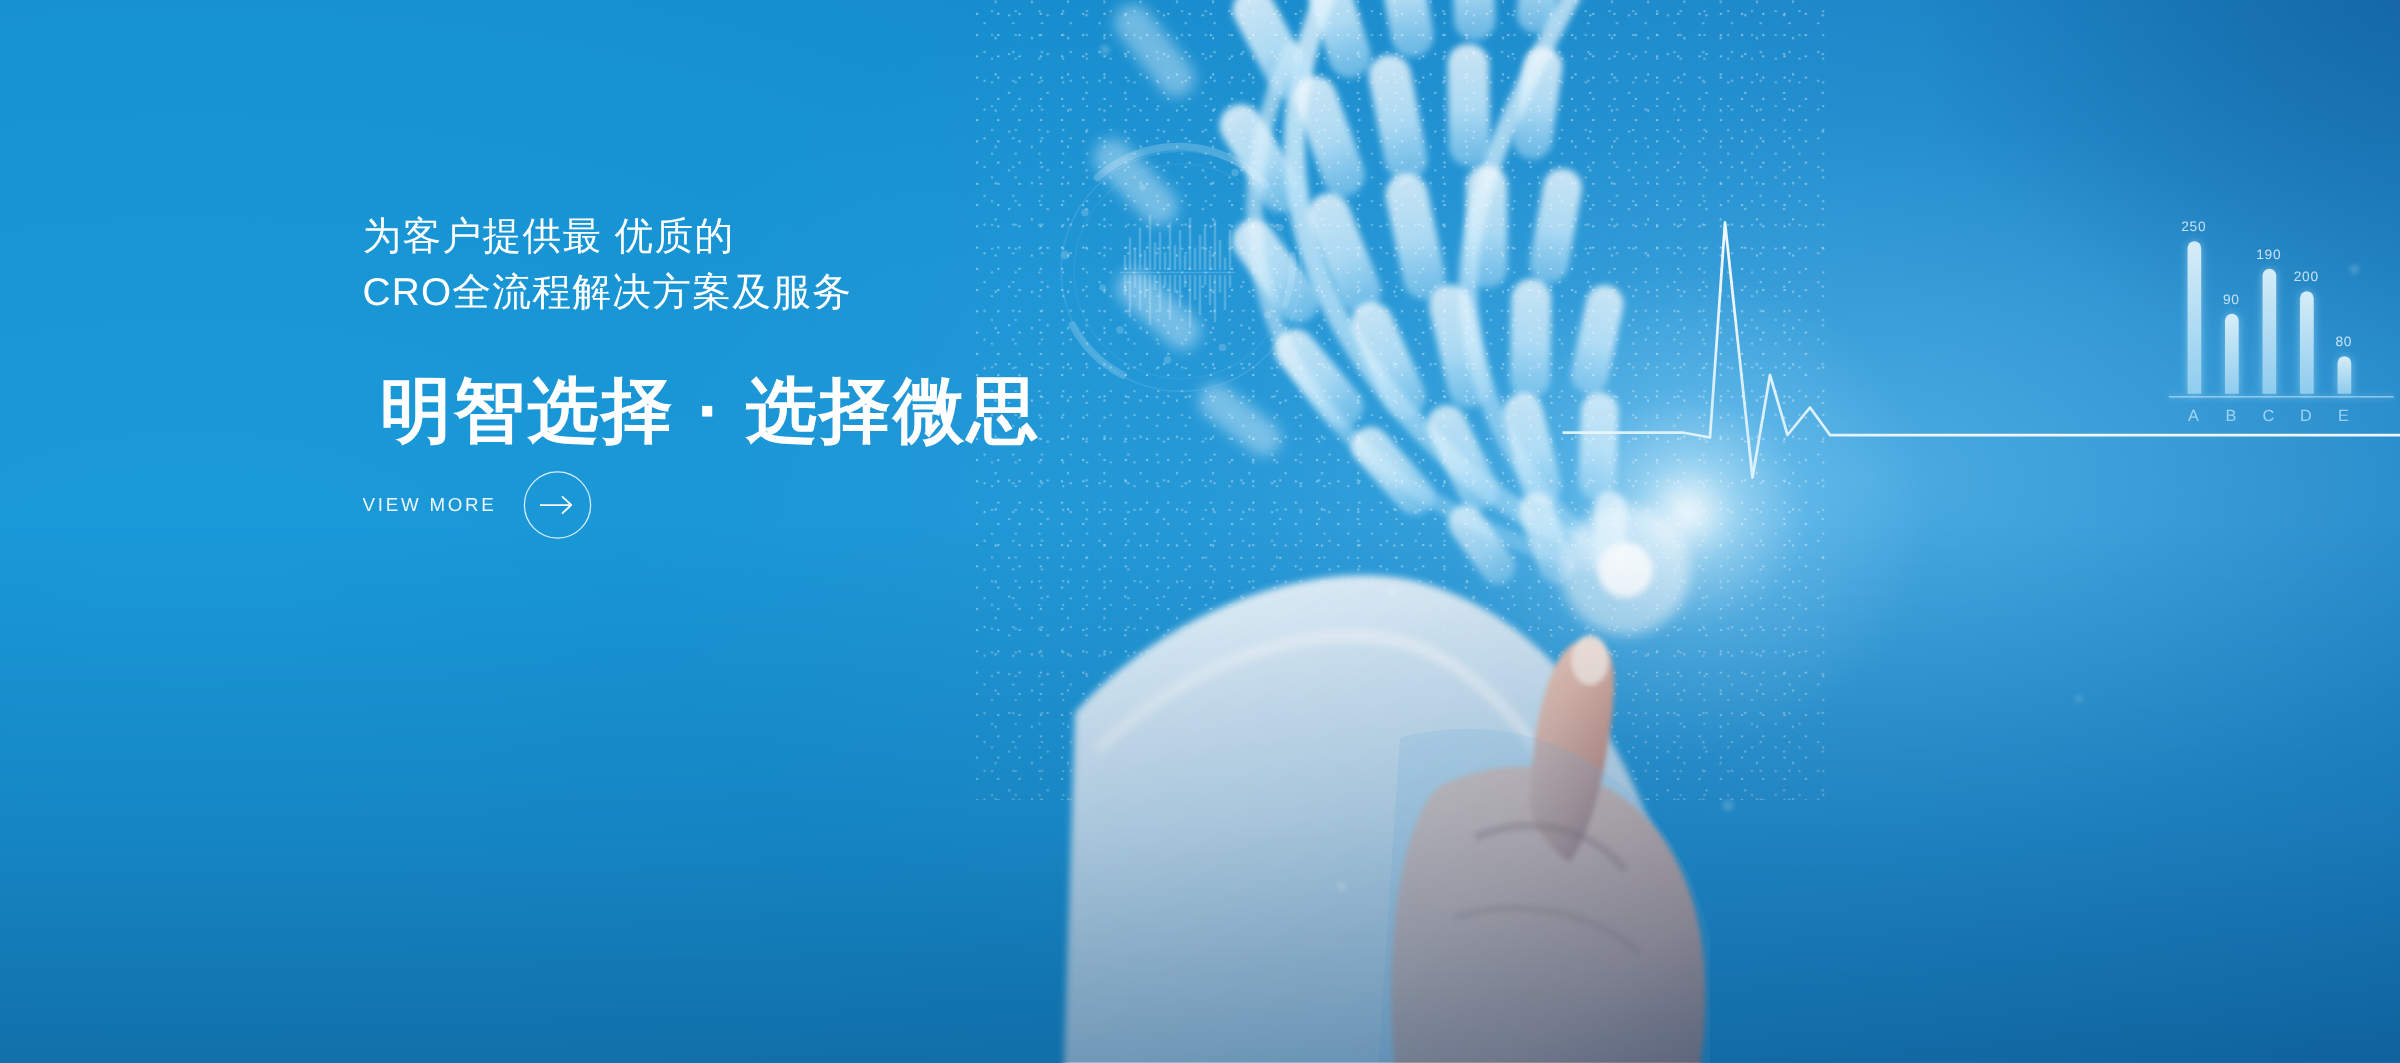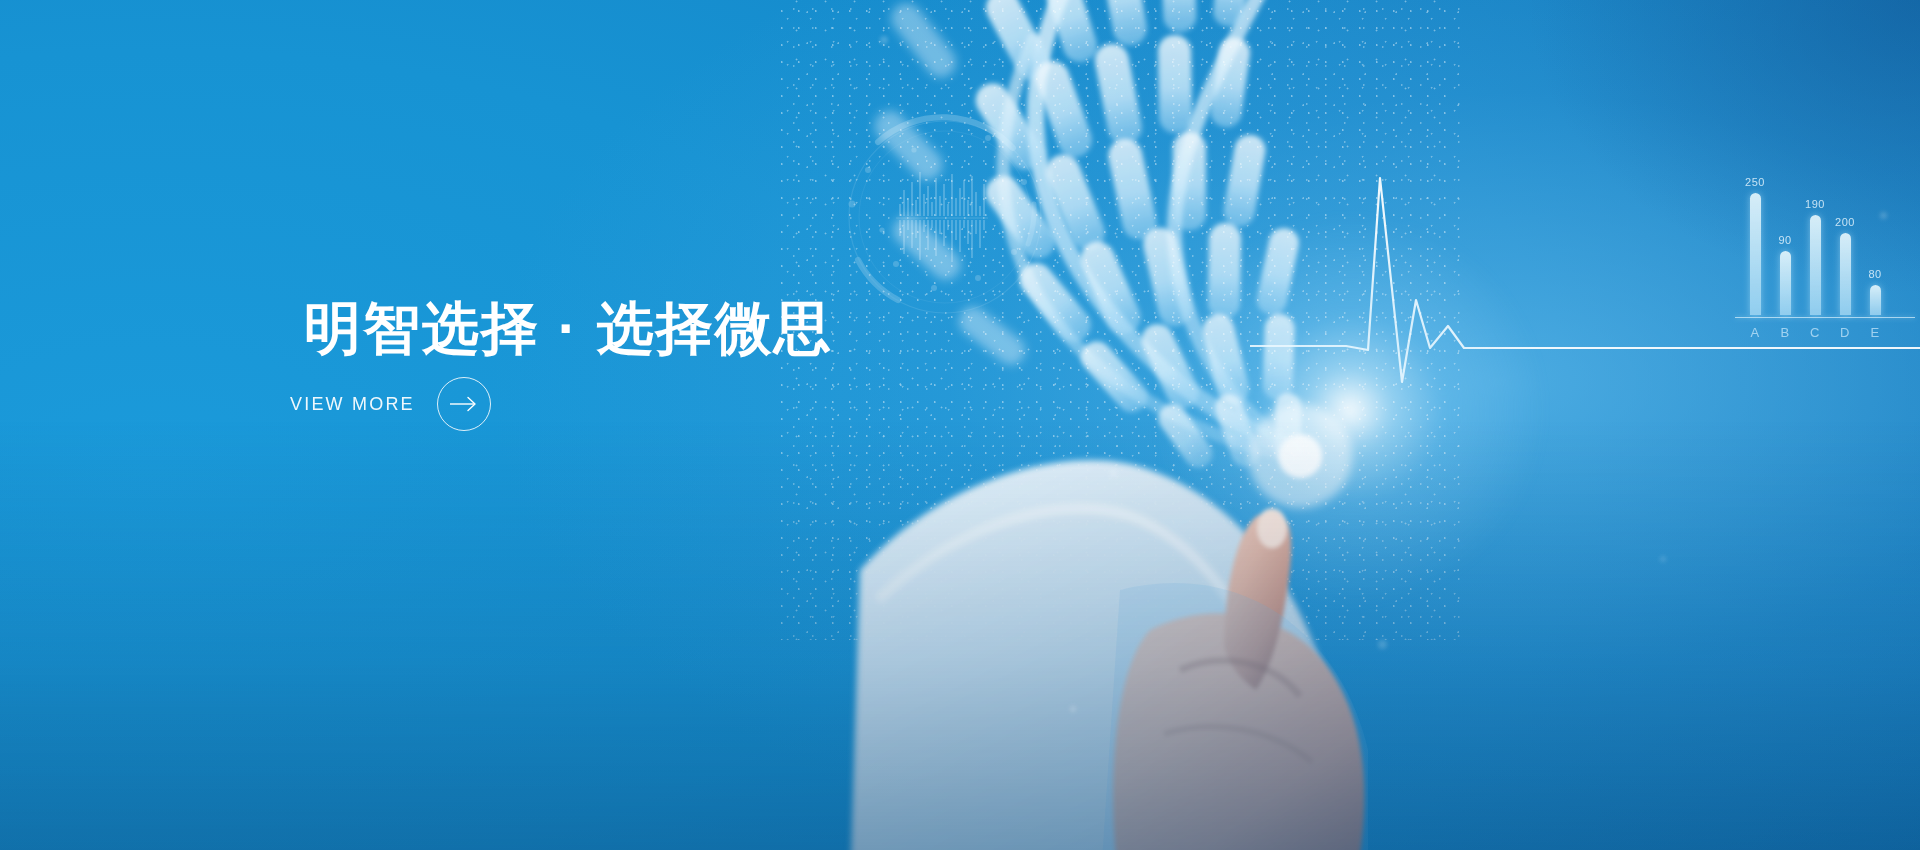--- a/index.html
+++ b/index.html
@@ -194,21 +194,21 @@
   .view-more {
     position: absolute;
     top: 377px;
     display: flex;
     align-items: center;
     gap: 22px;
     cursor: pointer;
   }
   .view-more-label {
     color: rgba(255,255,255,0.93);
-    font-size: 18px;
+    font-size: 15px;
     letter-spacing: 2.2px;
     font-weight: 400;
   }
   .arrow-circle {
     width: 52px; height: 52px;
     border: 1px solid rgba(255,255,255,0.85);
     border-radius: 50%;
     display: flex;
     align-items: center;
     justify-content: center;
@@ -476,20 +476,22 @@
 
   <div class="bokeh" style="left:880px; top:36px; width:8px; height:8px; opacity:.45;"></div>
   <div class="bokeh" style="left:1110px; top:470px; width:7px; height:7px; opacity:.4;"></div>
   <div class="bokeh" style="left:1378px; top:640px; width:9px; height:9px; opacity:.35;"></div>
   <div class="bokeh" style="left:1070px; top:706px; width:6px; height:6px; opacity:.4;"></div>
   <div class="bokeh" style="left:1880px; top:212px; width:7px; height:7px; opacity:.4;"></div>
   <div class="bokeh" style="left:1660px; top:556px; width:6px; height:6px; opacity:.3;"></div>
 
   <div class="content">
 
+    <div class="subtitle">为客户提供最 优质的
+CRO全流程解决方案及服务</div>
 
     <h1 class="headline" style="margin:14px;font-weight:bold;">明智选择 · 选择微思</h1>
 
     <div class="view-more">
       <span class="view-more-label">VIEW MORE</span>
       <span class="arrow-circle">
         <svg width="30" height="16" viewBox="0 0 30 16" xmlns="http://www.w3.org/2000/svg">
           <line x1="1" y1="8" x2="26" y2="8" stroke="#ffffff" stroke-width="1.4"></line>
           <polyline points="19,1.5 26,8 19,14.5" fill="none" stroke="#ffffff" stroke-width="1.4" stroke-linecap="round" stroke-linejoin="round"></polyline>
         </svg>

